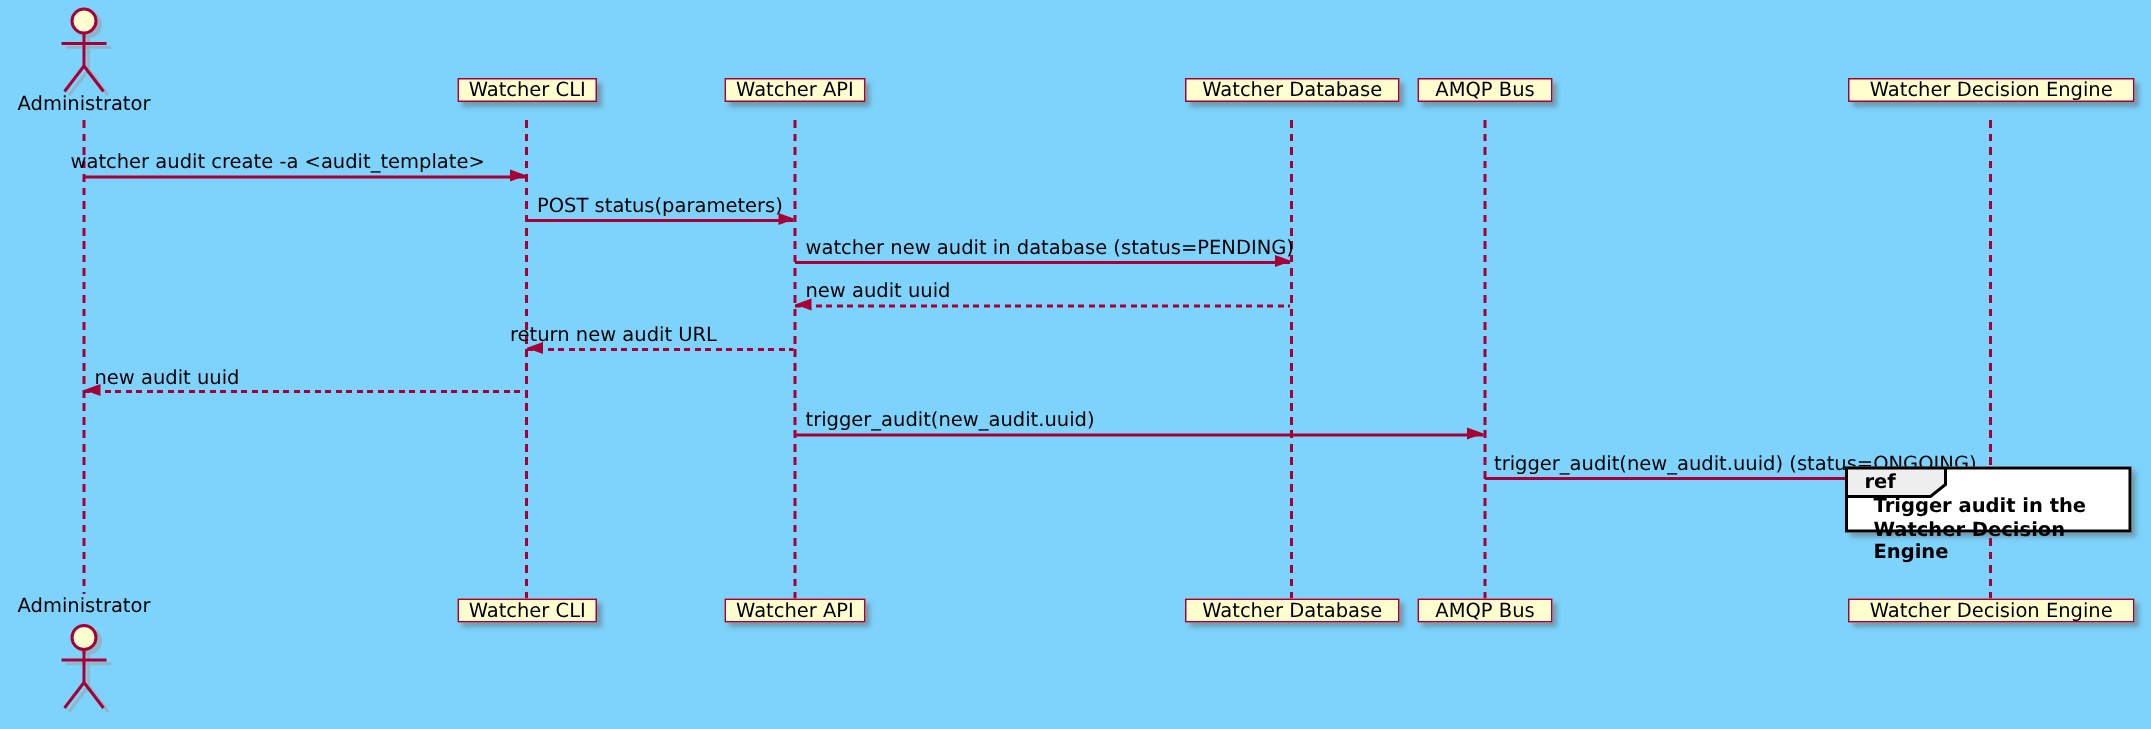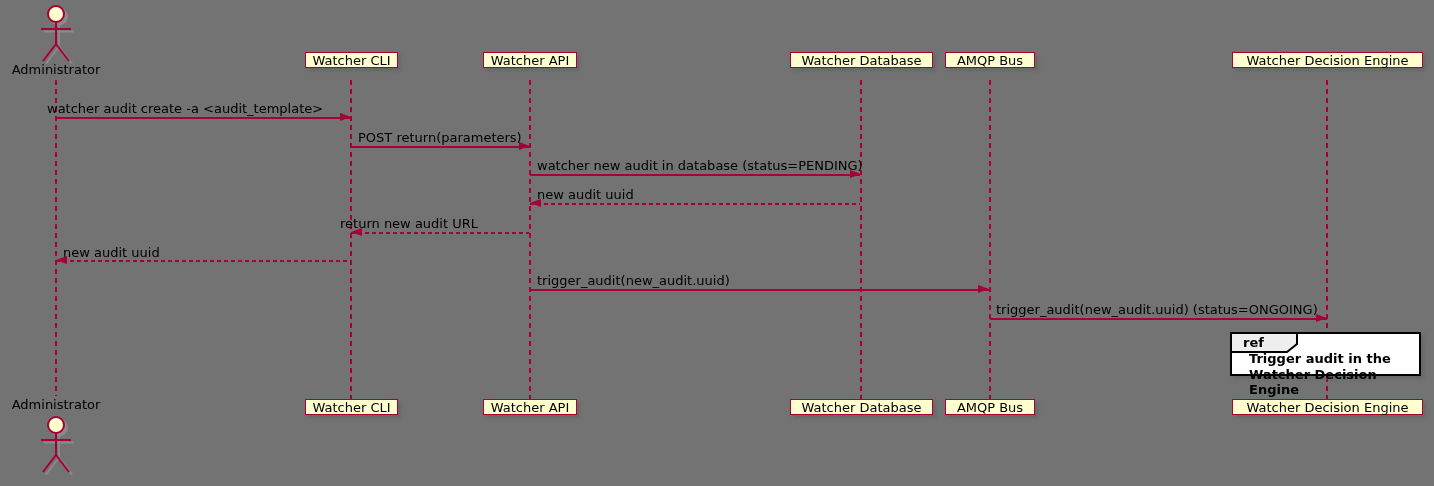--- a/index.html
+++ b/index.html
@@ -1,17 +1,17 @@
 <!DOCTYPE html>
 <html><head>
 <meta charset="utf-8">
 <style>
   html,body{margin:0;padding:0;background:#ffffff;}
   .canvas{
-    position:relative;width:1434px;height:486px;background:#737373;
+    position:relative;width:1434px;height:486px;background:#7dd3fc;
     font-family:"DejaVu Sans","Liberation Sans",sans-serif;font-size:13px;color:#000;
     overflow:hidden;
   }
   .pbox{
     position:absolute;height:16px;box-sizing:border-box;
     background:#FEFECE;border:1.5px solid #A80036;
     box-shadow:3px 3px 3px rgba(90,90,90,0.45);
     display:flex;align-items:center;justify-content:center;
     white-space:nowrap;
   }
@@ -87,21 +87,21 @@
       <span>Watcher Decision Engine</span>
     </div>
 
   <div>
     <div class="mlabel" style="left:47px;top:101px">watcher audit create -a &lt;audit_template&gt;</div>
     <div class="mline-solid" style="left:56px;top:117px;width:294px"></div>
     <div class="ah-r" style="left:340px;top:113px"></div>
   </div>
 
   <div>
-    <div class="mlabel" style="left:358px;top:130px">POST return(parameters)</div>
+    <div class="mlabel" style="left:358px;top:130px">POST status(parameters)</div>
     <div class="mline-solid" style="left:351px;top:146px;width:178px"></div>
     <div class="ah-r" style="left:519px;top:142px"></div>
   </div>
 
   <div>
     <div class="mlabel" style="left:537px;top:158px">watcher new audit in database (status=PENDING)</div>
     <div class="mline-solid" style="left:530px;top:174px;width:330px"></div>
     <div class="ah-r" style="left:850px;top:170px"></div>
   </div>
 
@@ -128,21 +128,21 @@
     <div class="mline-solid" style="left:530px;top:289px;width:459px"></div>
     <div class="ah-r" style="left:978px;top:285px"></div>
   </div>
 
   <div>
     <div class="mlabel" style="left:996px;top:302px">trigger_audit(new_audit.uuid) (status=ONGOING)</div>
     <div class="mline-solid" style="left:990px;top:318px;width:337px"></div>
     <div class="ah-r" style="left:1316px;top:314px"></div>
   </div>
 
-  <div class="ref-frame" style="left:1230px;top:332px;width:191px;height:44px">
+  <div class="ref-frame" style="left:1230px;top:311px;width:191px;height:44px">
     <svg class="ref-tab" width="72" height="22" viewBox="0 0 72 22">
       <path d="M1,1 H67 V12 L57,20 H1 Z" fill="#EEEEEE" stroke="#000000" stroke-width="2"></path>
     </svg>
     <span class="ref-kw">ref</span>
     <div class="ref-body">
       <div>Trigger audit in the</div>
       <div>Watcher Decision Engine</div>
     </div>
   </div>
 

